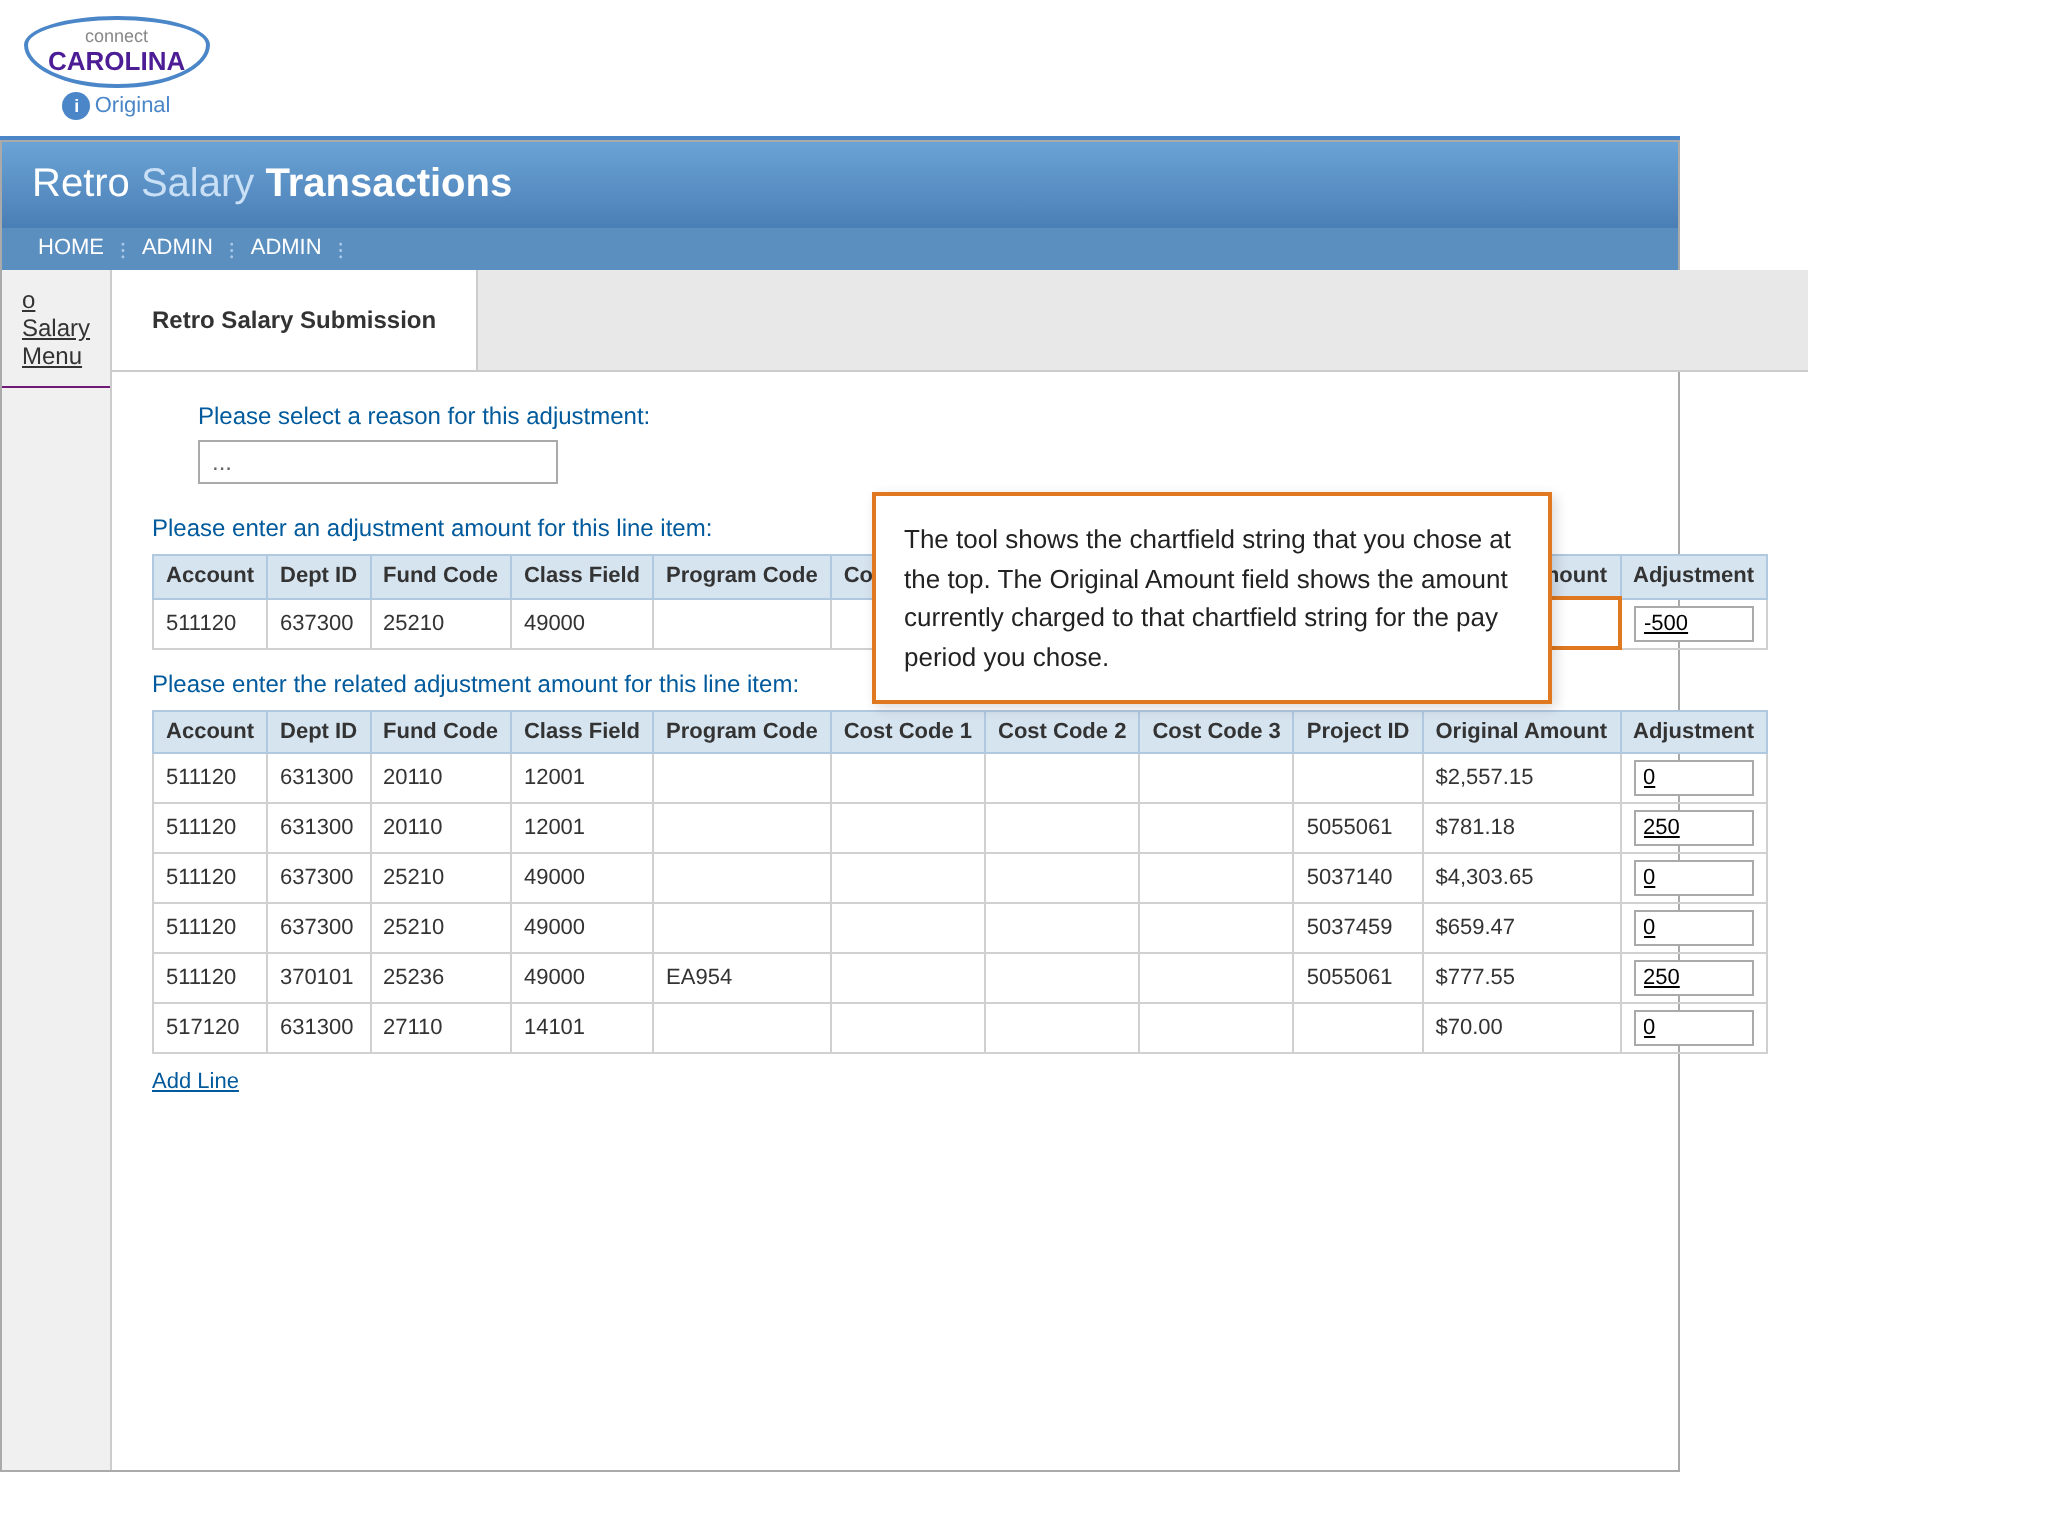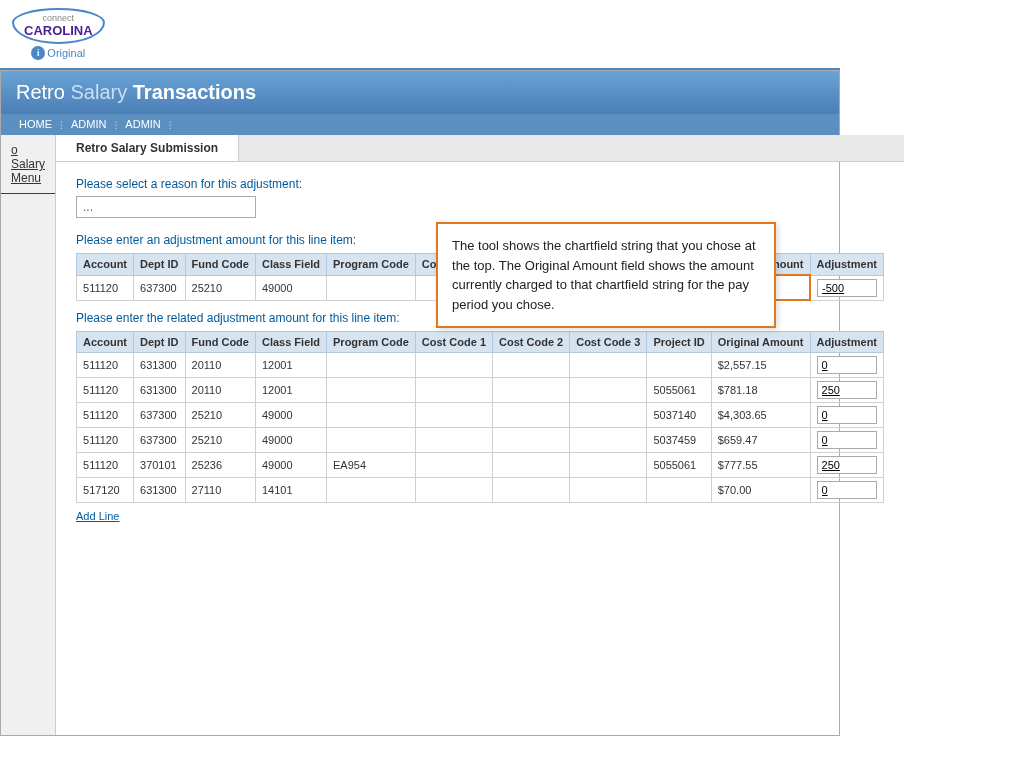--- a/index.html
+++ b/index.html
@@ -90,21 +90,21 @@
       border-bottom: 1px solid #701a75;
       text-decoration: underline;
     }
 
     .tab-bar {
       background: #e8e8e8;
       display: flex;
       border-bottom: 1px solid #ccc;
     }
     .tab {
-      padding: 6px 20px;
+      padding: 18px 20px;
       font-size: 12px;
       cursor: pointer;
       border-right: 1px solid #ccc;
       color: #333;
     }
     .tab.active {
       background: #fff;
       font-weight: bold;
     }
 
@@ -116,20 +116,21 @@
     .section-header {
       background: #7aaedb;
       padding: 6px 12px;
       font-size: 13px;
       font-weight: bold;
       color: white;
     }
 
     .form-section {
       padding: 15px 20px;
+      margin-left: 23px;
     }
 
     .field-label {
       color: #005a9c;
       font-size: 12px;
       margin-bottom: 5px;
       font-weight: normal;
     }
 
     .field-input {

